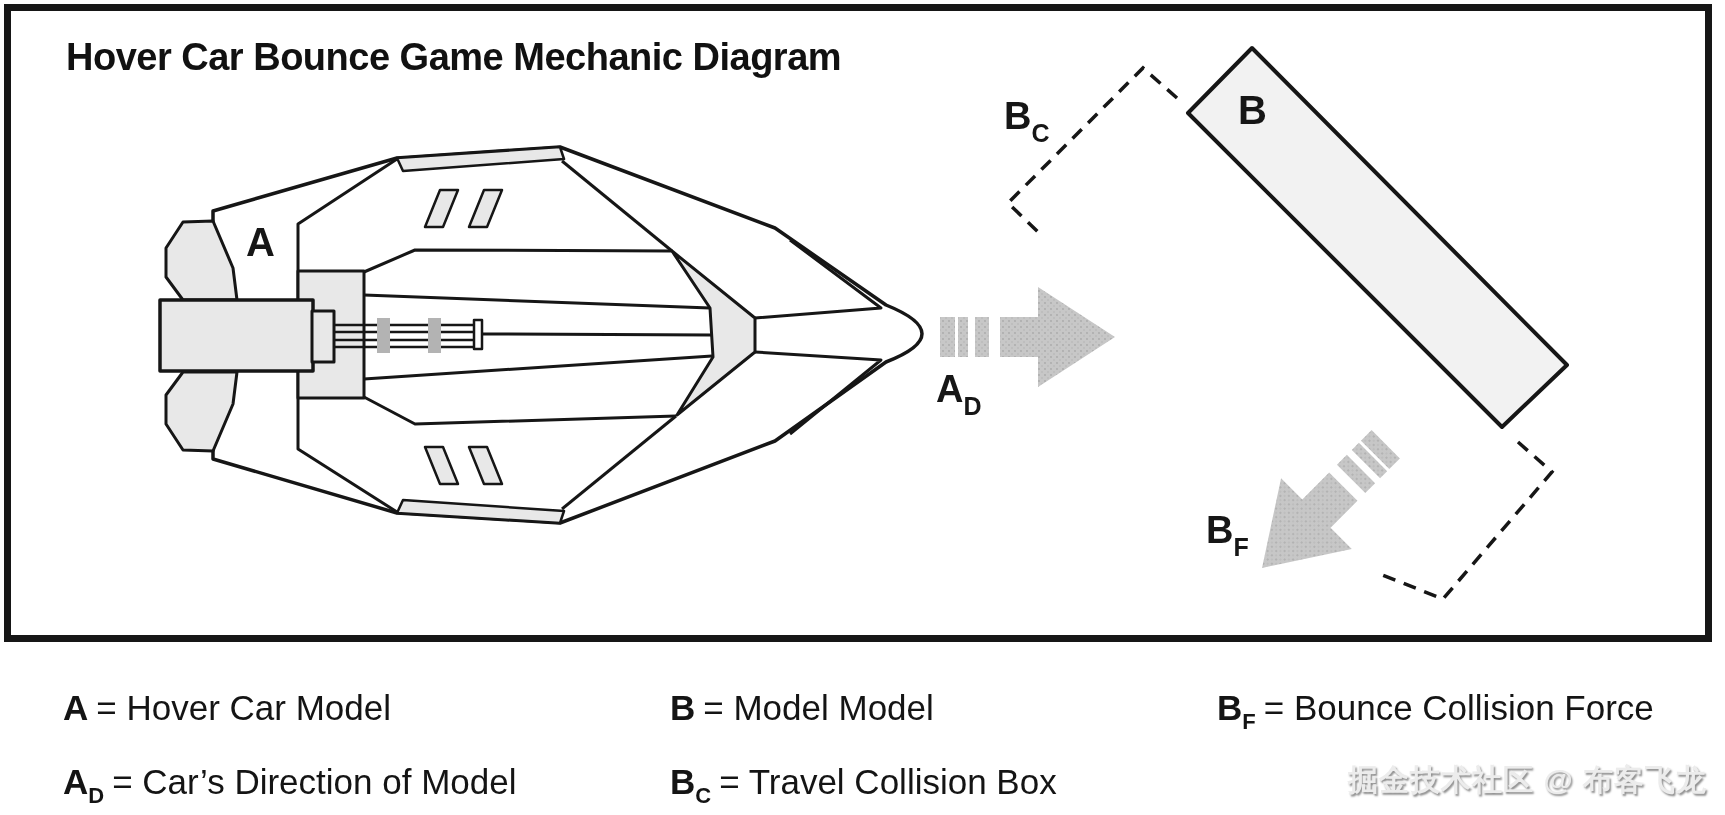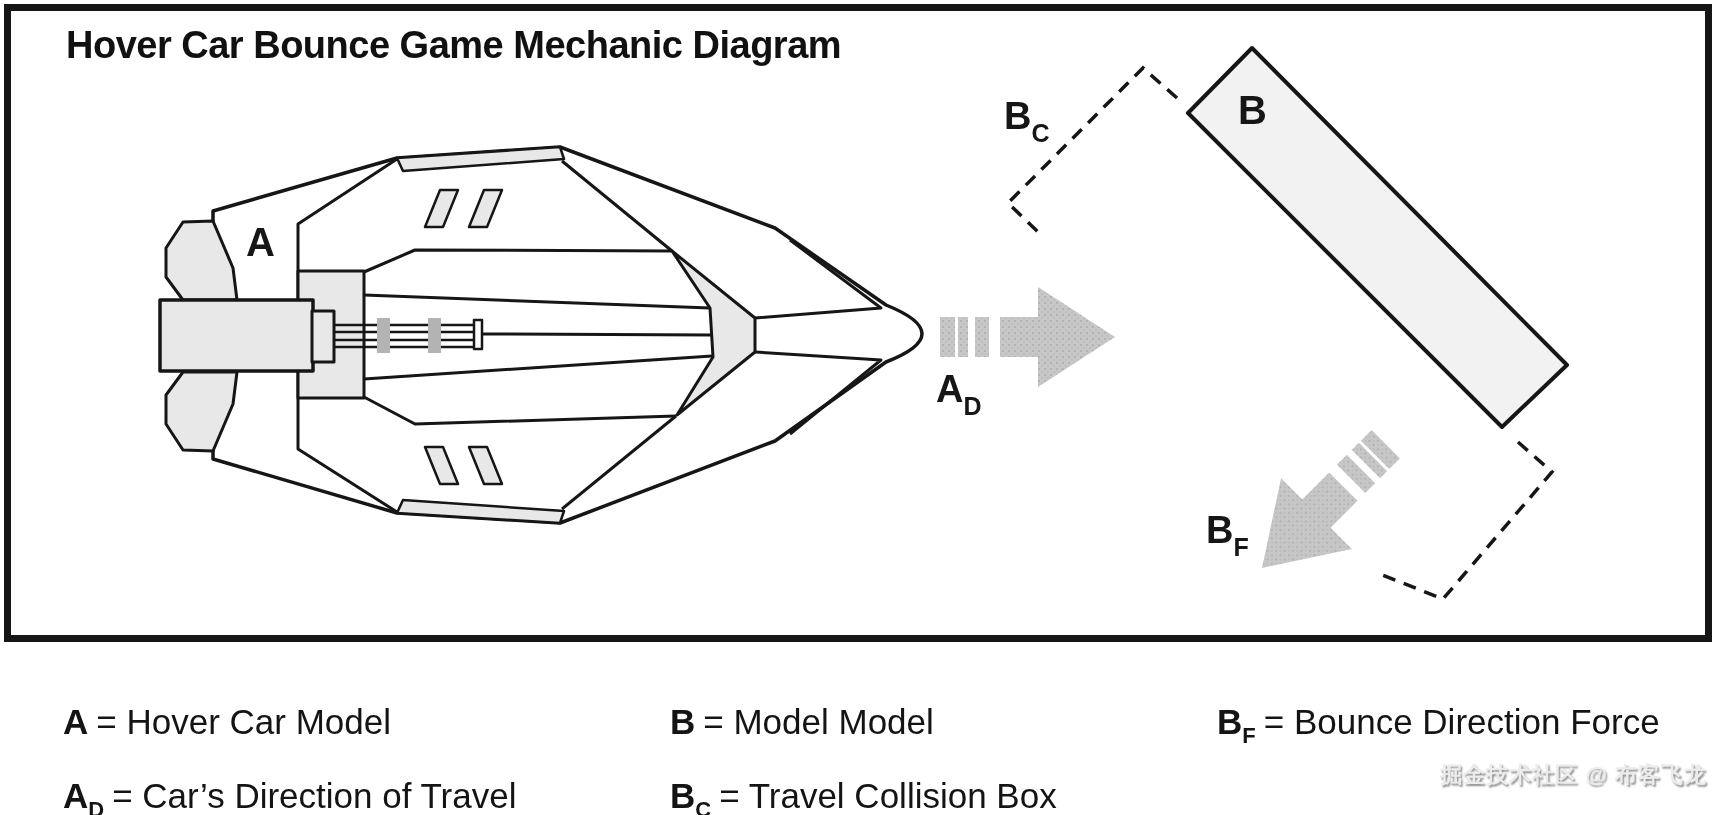--- a/index.html
+++ b/index.html
@@ -5,33 +5,33 @@
   html,body{margin:0;padding:0;}
   body{
     width:1725px;height:815px;position:relative;background:#ffffff;
     font-family:"Liberation Sans",sans-serif;overflow:hidden;color:#141414;
   }
   .frame{
     position:absolute;left:4px;top:4px;width:1708px;height:638px;
     border:7px solid #161616;box-sizing:border-box;background:#ffffff;
   }
   .title{
-    position:absolute;left:66px;top:24px;font-size:38px;font-weight:700;
+    position:absolute;left:66px;top:36px;font-size:38px;font-weight:700;
     letter-spacing:-0.5px;color:#111;white-space:nowrap;
   }
   svg.diagram{position:absolute;left:0;top:0;width:1725px;height:815px;}
   .dlabel{font-family:"Liberation Sans",sans-serif;font-weight:700;font-size:38px;fill:#161616;}
   .dlabel.big{font-size:40px;}
   .dsub{font-size:25px;}
-  .legend-item{position:absolute;font-size:35px;color:#141414;white-space:nowrap;margin-top:14px;}
+  .legend-item{position:absolute;font-size:35px;color:#141414;white-space:nowrap;}
   .legend-item .sym{font-weight:700;}
   .legend-item sub{font-size:22px;font-weight:700;vertical-align:-9px;line-height:0;}
   .legend-item .desc{margin-left:8px;}
   .watermark{
-    position:absolute;top:760px;right:18px;font-size:22px;font-weight:700;
+    position:absolute;top:760px;right:18px;font-size:30px;font-weight:700;
     letter-spacing:1px;color:#ececec;text-shadow:1.5px 1.5px 2px #8f8f8f;
     white-space:nowrap;
     text-align:right;
   }
 </style>
 </head>
 <body>
 
 <div class="frame"></div>
 <div class="title">Hover Car Bounce Game Mechanic Diagram</div>
@@ -125,21 +125,21 @@
   <text class="dlabel" x="1206" y="543"><tspan>B</tspan><tspan class="dsub" dy="13">F</tspan></text>
 </svg>
 
 <div class="legend-item" style="left:63px;top:688px;">
   <span class="sym">A</span><sub></sub><span class="desc">= Hover Car Model</span>
 </div>
 <div class="legend-item" style="left:670px;top:688px;">
   <span class="sym">B</span><sub></sub><span class="desc">= Model Model</span>
 </div>
 <div class="legend-item" style="left:1217px;top:688px;">
-  <span class="sym">B</span><sub>F</sub><span class="desc">= Bounce Direction Force</span>
+  <span class="sym">B</span><sub>F</sub><span class="desc">= Bounce Collision Force</span>
 </div>
 <div class="legend-item" style="left:63px;top:762px;">
-  <span class="sym">A</span><sub>D</sub><span class="desc">= Car’s Direction of Travel</span>
+  <span class="sym">A</span><sub>D</sub><span class="desc">= Car’s Direction of Model</span>
 </div>
 <div class="legend-item" style="left:670px;top:762px;">
   <span class="sym">B</span><sub>C</sub><span class="desc">= Travel Collision Box</span>
 </div>
 <div class="watermark">掘金技术社区 @ 布客飞龙</div>
 
 </body></html>

